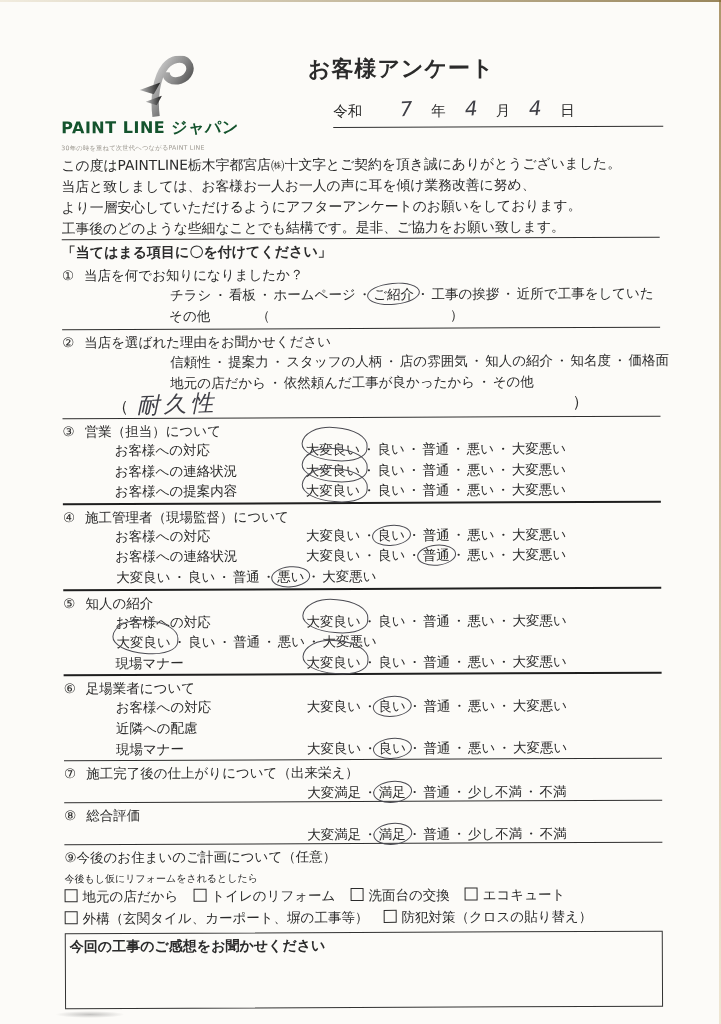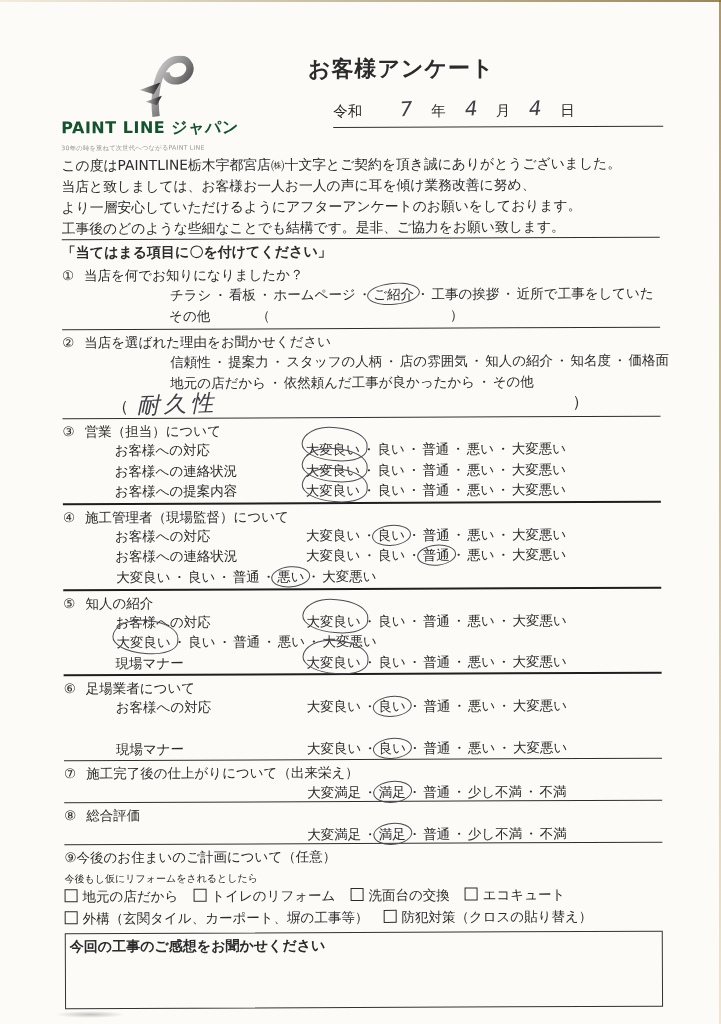--- a/index.html
+++ b/index.html
@@ -195,20 +195,21 @@
 
     <div class="sec thick">
       <div class="sec-title">
         <span class="num">⑥</span><span>足場業者について</span>
       </div>
       <div class="rate-row">
         <span class="rate-label">お客様への対応</span>
         <span class="rate-opts"><span class="opt">大変良い</span><span class="sep">・</span><span class="opt circled">良い</span><span class="sep">・</span><span class="opt">普通</span><span class="sep">・</span><span class="opt">悪い</span><span class="sep">・</span><span class="opt">大変悪い</span></span>
       </div>
       <div class="rate-row">
+        <span class="rate-label">近隣への配慮</span>
       </div>
       <div class="rate-row">
         <span class="rate-label">現場マナー</span>
         <span class="rate-opts"><span class="opt">大変良い</span><span class="sep">・</span><span class="opt circled">良い</span><span class="sep">・</span><span class="opt">普通</span><span class="sep">・</span><span class="opt">悪い</span><span class="sep">・</span><span class="opt">大変悪い</span></span>
       </div>
     </div>
 
     <div class="sec">
       <div class="sec-title">
         <span class="num">⑦</span><span>施工完了後の仕上がりについて（出来栄え）</span>

